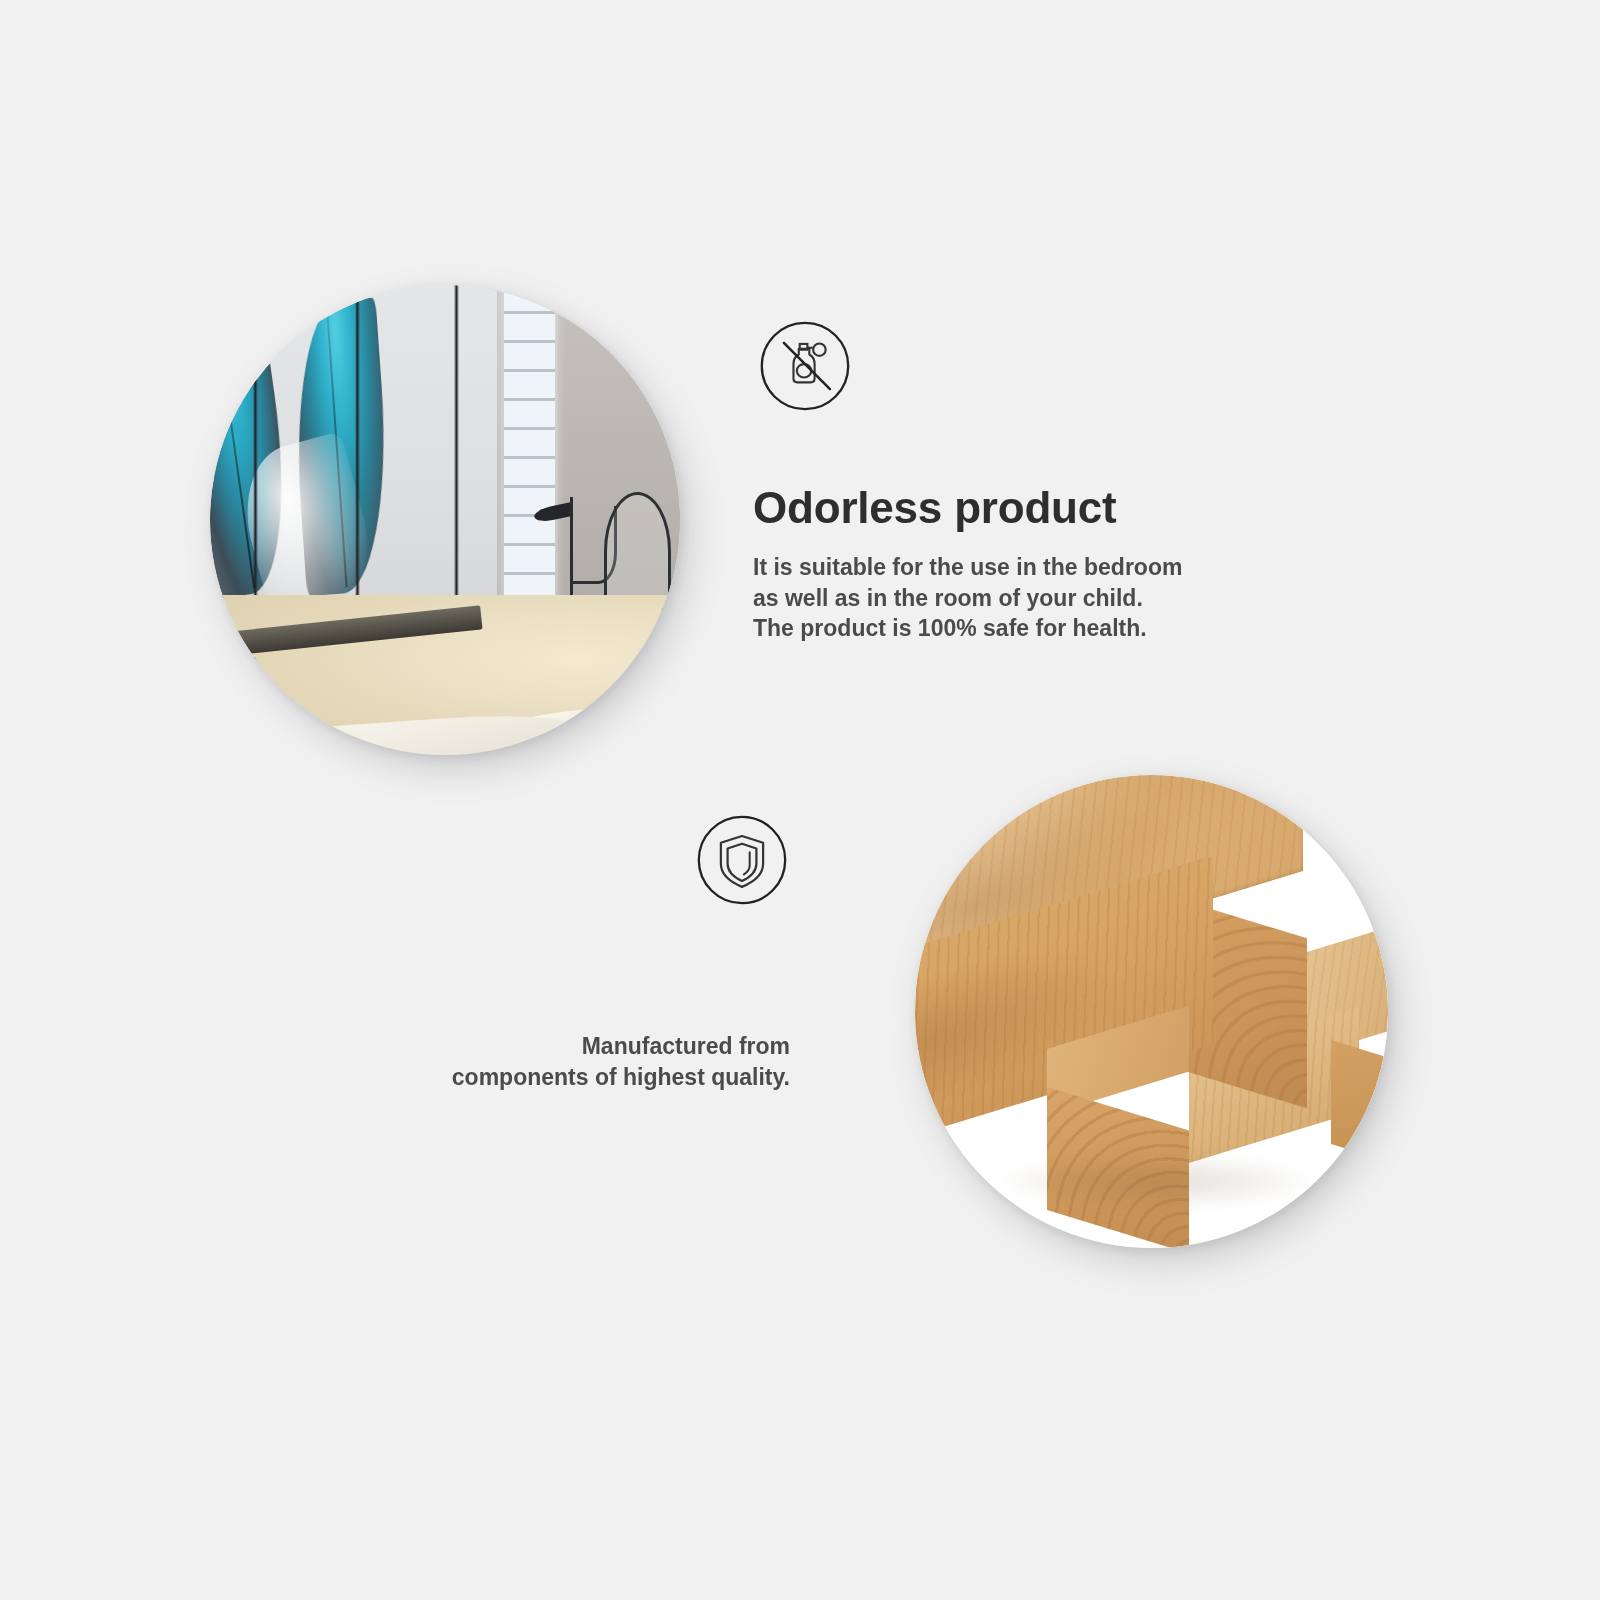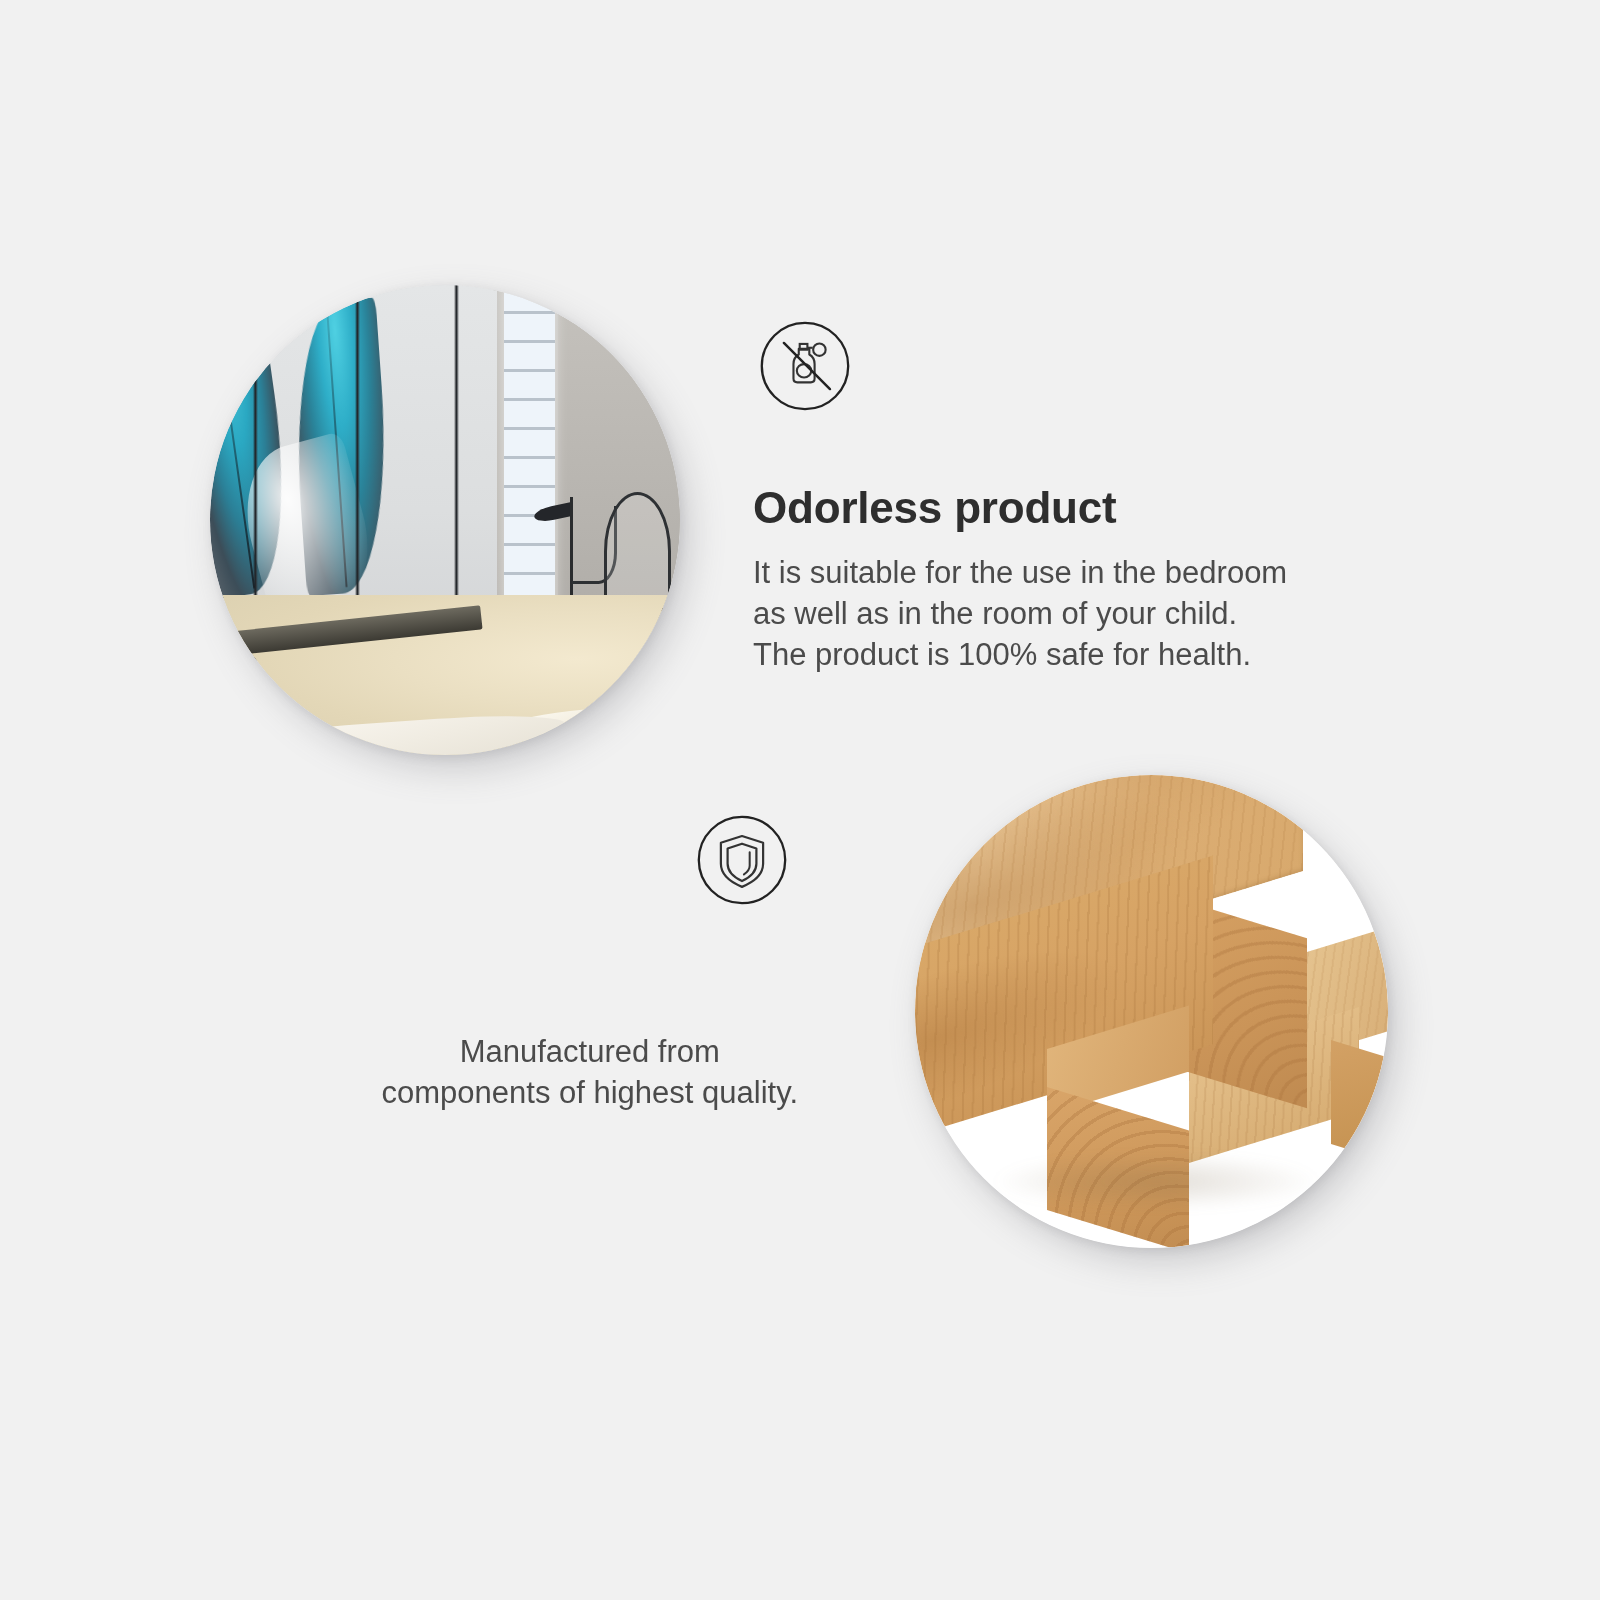--- a/index.html
+++ b/index.html
@@ -369,36 +369,36 @@
     position: absolute;
     font-size: 44px;
     font-weight: 700;
     color: #2e2e2e;
     letter-spacing: -0.2px;
     white-space: nowrap;
     line-height: 1.1;
   }
   .feature-body {
     position: absolute;
-    font-size: 31px;
-    font-weight: 400;
+    font-size: 23px;
+    font-weight: 700;
     color: #4b4b4b;
     line-height: 1.33;
     white-space: pre-line;
   }
 
   
   #odorless-icon { left: 757px; top: 318px; }
   #odorless-title { left: 753px; top: 484px; }
   #odorless-body  { left: 753px; top: 552px; text-align: left; }
 
   
   #solid-icon { left: 694px; top: 812px; }
   #solid-title { left: 790px; top: 966px; transform: translateX(-100%); }
-  #solid-body  { left: 790px; top: 1031px; transform: translateX(-100%); text-align: center; margin-left: 8px; }
+  #solid-body  { left: 790px; top: 1031px; transform: translateX(-100%); text-align: right; }
 </style>
 </head>
 <body>
 
 <div class="canvas">
 
   <div class="photo-circle" id="photo-bedroom">
     <div class="photo-inner">
       <div class="bedroom-scene">
         <div class="bm-wall"></div>

